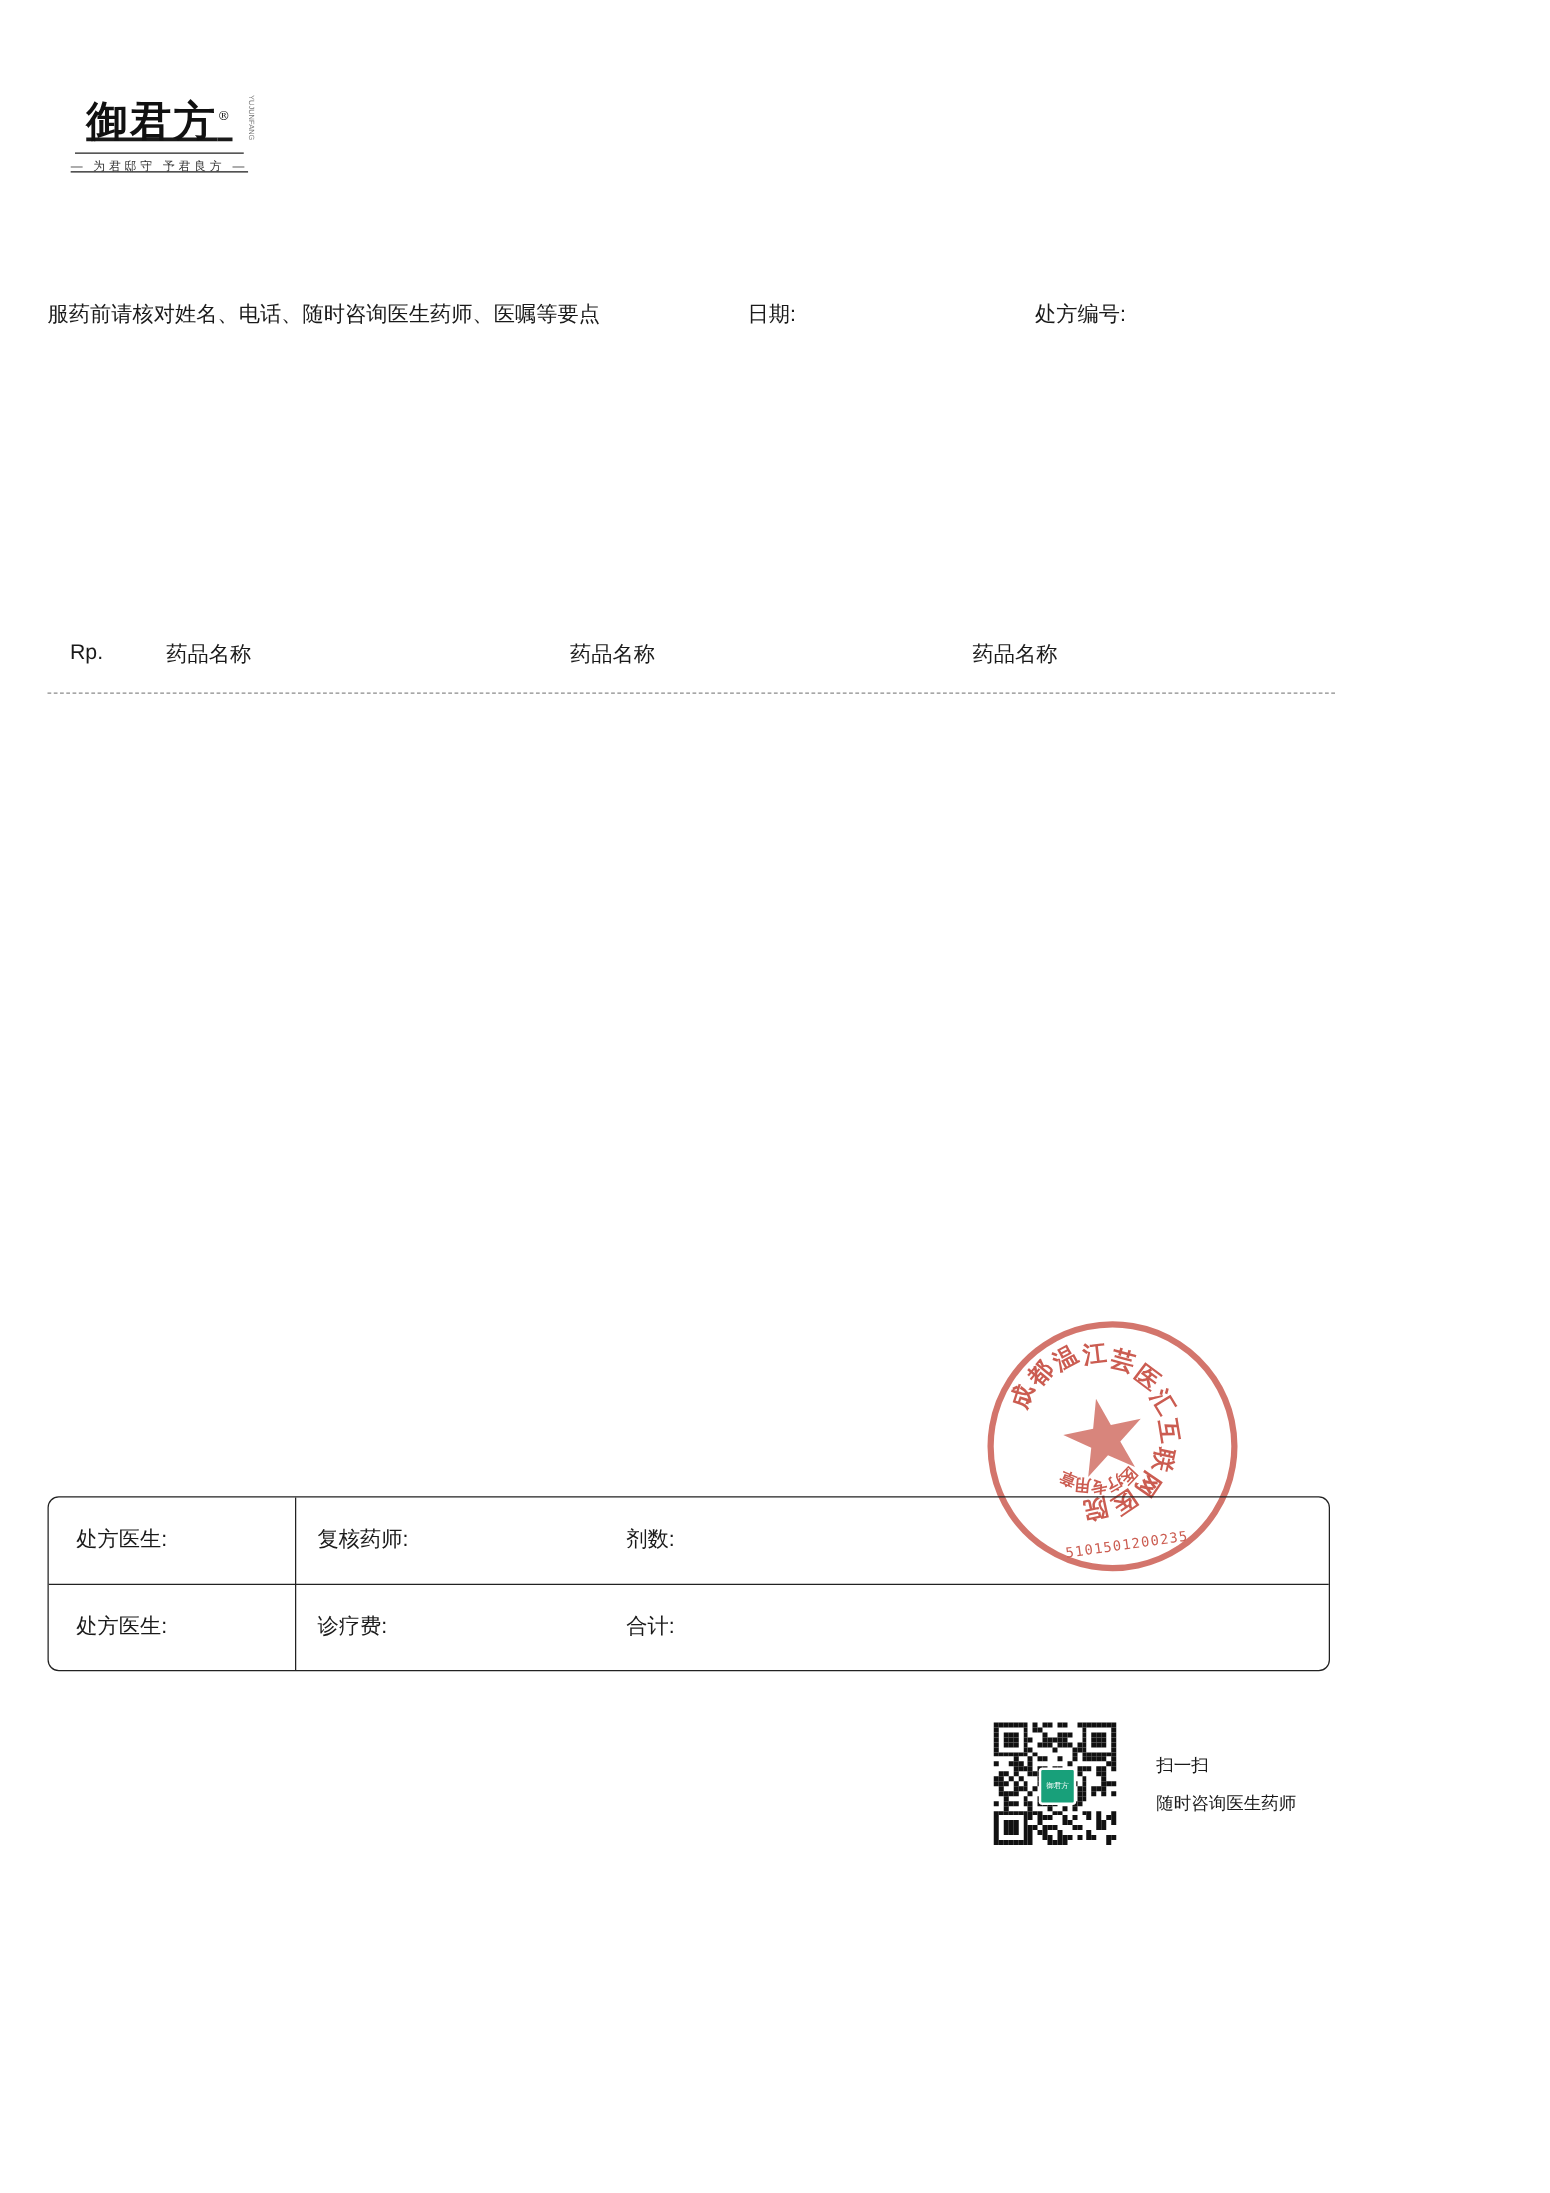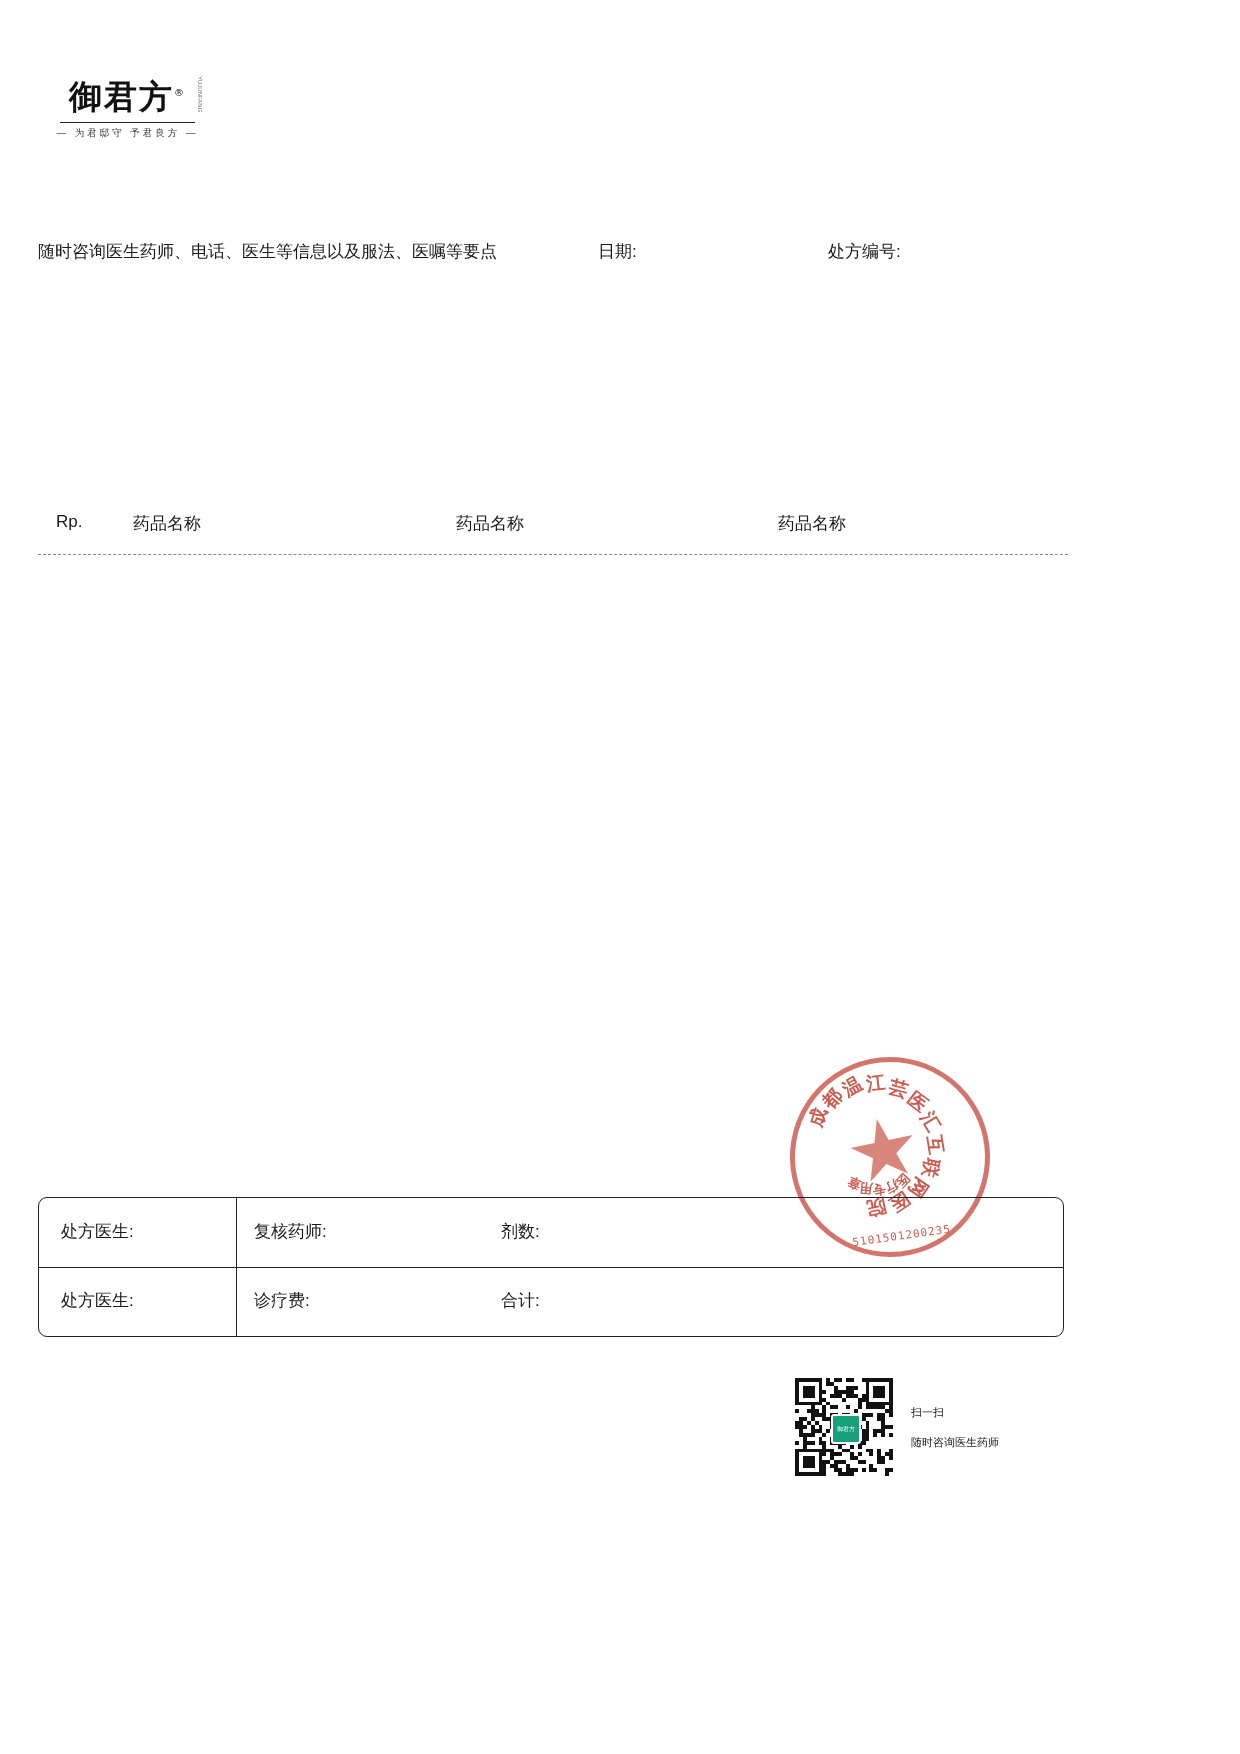--- a/index.html
+++ b/index.html
@@ -22,20 +22,21 @@
     height: 1754px;
   }
 
   
   .header {
     position: absolute;
     left: 55px;
     top: 80px;
     display: flex;
     align-items: flex-end;
+    text-decoration: underline;
   }
   .logo-block {
     width: 145px;
     text-align: center;
     position: relative;
   }
   .logo-main {
     font-family: "DejaVu Serif", "Liberation Serif", serif;
     font-size: 33px;
     font-weight: bold;
@@ -195,22 +196,22 @@
     height: 26px;
     background: #18a07a;
     border: 2px solid #fff;
     border-radius: 3px;
     color: #fff;
     font-size: 6px;
     line-height: 26px;
     text-align: center;
   }
   .qr-text {
-    margin-left: 18px;
-    font-size: 11px;
+    margin-left: 32px;
+    font-size: 14px;
     line-height: 30px;
   }
   .qr-text div { white-space: nowrap; }
 
   
   .seal {
     position: absolute;
     left: 790px;
     top: 1057px;
     width: 200px;
@@ -273,21 +274,21 @@
   <div class="header">
     <div class="logo-block">
       <div class="logo-main"><span>御君方</span><span class="logo-reg">®</span></div>
       <div class="logo-vert">YUJUNFANG</div>
       <div class="logo-rule"></div>
       <div class="logo-sub">— 为君邸守  予君良方 —</div>
     </div>
   </div>
 
   <div class="notice-row">
-    <div class="notice-text">随时咨询医生药师、电话、医生等信息以及服法、医嘱等要点</div>
+    <div class="notice-text">服药前请核对姓名、电话、随时咨询医生药师、医嘱等要点</div>
     <div class="notice-date">日期:</div>
     <div class="notice-no">处方编号:</div>
   </div>
 
 
   <div class="rp-row">
     <div class="rp-label">Rp.</div>
     <div class="drug-h1">药品名称</div>
     <div class="drug-h2">药品名称</div>
     <div class="drug-h3">药品名称</div>

